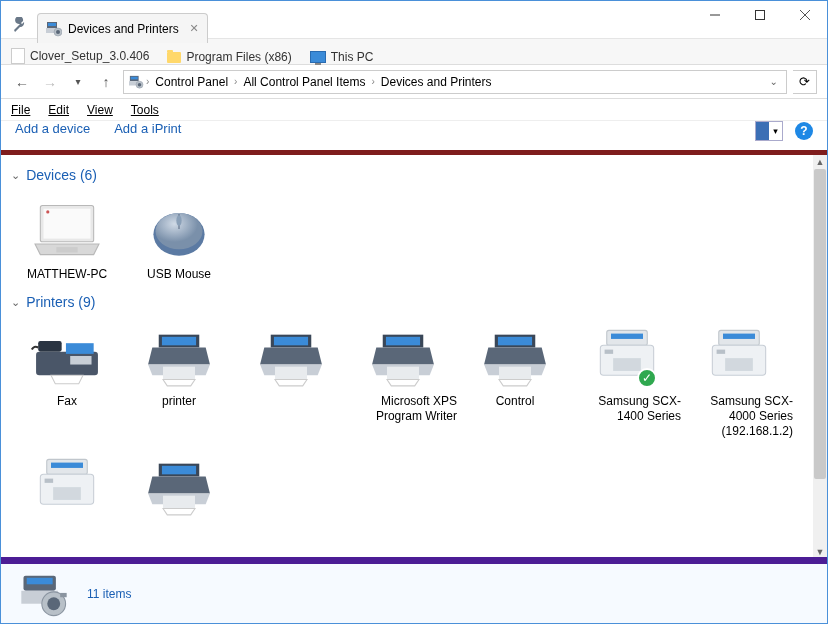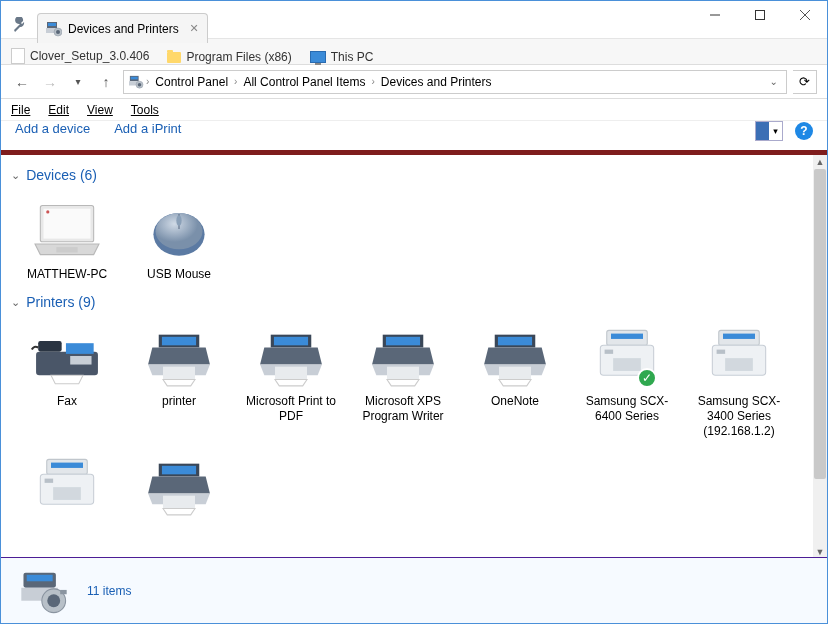--- a/index.html
+++ b/index.html
@@ -55,27 +55,27 @@
 .content { position: absolute; left: 0; top: 0; right: 14px; bottom: 0; overflow: hidden; padding: 6px 10px; }
 .scrollbar { position: absolute; right: 0; top: 0; width: 14px; height: 100%; background: #f0f0f0; }
 .scrollbar .thumb { position: absolute; left: 1px; right: 1px; top: 14px; height: 310px; background: #c9c9c9; border-radius: 2px; }
 .scrollbar .arrow { position: absolute; left: 0; width: 14px; height: 14px; display:flex; align-items:center; justify-content:center; font-size:9px; color:#666; }
 .scrollbar .arrow.up { top: 0; }
 .scrollbar .arrow.down { bottom: 0; }
 
 .group-header { display: flex; align-items: center; gap: 6px; color: #1a5fb4; font-size: 14px; padding: 6px 0; cursor: pointer; }
 .group-header .chev { font-size: 11px; color: #666; }
 .items-row { display: flex; flex-wrap: wrap; gap: 0; }
-.item { width: 112px; display: flex; flex-direction: column; align-items: center; padding: 6px 2px; font-size: 12px; text-align: center; cursor: pointer; position: relative; }
+.item { width: 112px; display: flex; flex-direction: column; align-items: center; padding: 6px 2px; font-size: 12px; text-align: right; cursor: pointer; position: relative; }
 .item .icon-wrap { width: 80px; height: 68px; display: flex; align-items: center; justify-content: center; position: relative; }
 .item .label { margin-top: 4px; line-height: 1.25; word-wrap: break-word; max-width: 108px; }
 .check-badge { position: absolute; right: 10px; bottom: 2px; width: 20px; height: 20px; border-radius: 50%; background: #2fa84f; border: 2px solid #fff; display: flex; align-items: center; justify-content: center; color: #fff; font-size: 12px; }
 
 
-.statusbar { position: absolute; left: 0; right: 0; bottom: 0; height: 66px; border-top: 1px solid #4c1d95; background: #f6faff; display: flex; align-items: center; padding: 6px 16px; gap: 16px; font-size: 12px; }
+.statusbar { position: absolute; left: 0; right: 0; bottom: 0; height: 66px; border-top: 7px solid #4c1d95; background: #f6faff; display: flex; align-items: center; padding: 6px 16px; gap: 16px; font-size: 12px; }
 .statusbar .thumb-icon { width: 54px; height: 48px; display:flex; align-items:center; justify-content:center; }
 .statusbar .count { color: #1a5fb4; }
 
 
 svg { display: block; }
 </style>
 </head>
 <body>
 
 <svg width="0" height="0" style="position:absolute">
@@ -272,54 +272,53 @@
             </svg>
           </div>
           <div class="label">printer</div>
         </div>
         <div class="item">
           <div class="icon-wrap">
             <svg viewBox="0 0 70 60" width="76" height="64">
               <use href="#ico-printer"></use>
             </svg>
           </div>
-          <div class="label">Microsoft Print to PDF</div>
         </div>
         <div class="item">
           <div class="icon-wrap">
             <svg viewBox="0 0 70 60" width="76" height="64">
               <use href="#ico-printer"></use>
             </svg>
           </div>
           <div class="label">Microsoft XPS Program Writer</div>
         </div>
         <div class="item">
           <div class="icon-wrap">
             <svg viewBox="0 0 70 60" width="76" height="64">
               <use href="#ico-printer"></use>
             </svg>
           </div>
-          <div class="label">OneNote</div>
+          <div class="label">Control</div>
         </div>
         <div class="item">
           <div class="icon-wrap">
             <svg viewBox="0 0 70 60" width="76" height="64">
               <use href="#ico-mfp"></use>
             </svg>
             <div class="check-badge">✓</div>
           </div>
-          <div class="label">Samsung SCX-6400 Series</div>
+          <div class="label">Samsung SCX-1400 Series</div>
         </div>
         <div class="item">
           <div class="icon-wrap">
             <svg viewBox="0 0 70 60" width="76" height="64">
               <use href="#ico-mfp"></use>
             </svg>
           </div>
-          <div class="label">Samsung SCX-3400 Series (192.168.1.2)</div>
+          <div class="label">Samsung SCX-4000 Series (192.168.1.2)</div>
         </div>
         <div class="item">
           <div class="icon-wrap">
             <svg viewBox="0 0 70 60" width="76" height="64">
               <use href="#ico-mfp"></use>
             </svg>
           </div>
           <div class="label"></div>
         </div>
         <div class="item">

